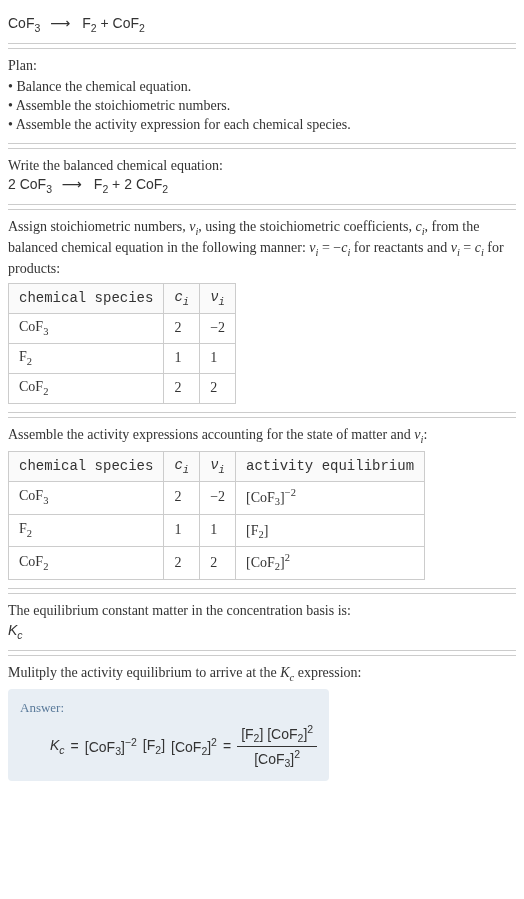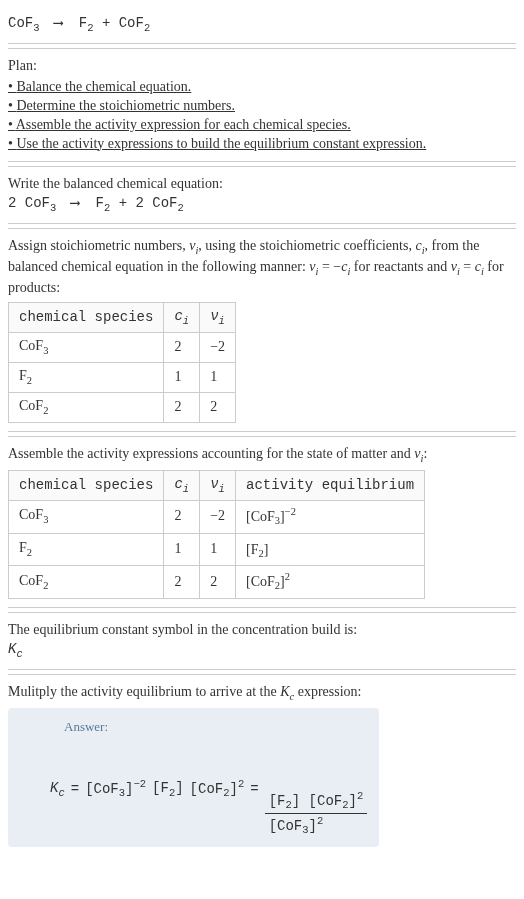--- a/index.html
+++ b/index.html
@@ -18,28 +18,27 @@
     border-bottom: 1px solid #ccc;
     padding: 8px 0;
     margin-bottom: 4px;
   }
   .section.first {
     border-top: none;
   }
   .sub { vertical-align: sub; font-size: 0.75em; }
   .sup { vertical-align: super; font-size: 0.75em; }
   .eqn {
-    font-family: Liberation Mono, monospace;
+    font-family: Liberation Sans, sans-serif;
   }
   .arrow { letter-spacing: 2px; padding: 0 6px; }
   ul.plan {
     list-style: none;
     padding-left: 0;
     margin: 2px 0 0 0;
-    text-decoration: underline;
   }
   ul.plan li::before {
     content: "• ";
   }
   table.data {
     border-collapse: collapse;
     margin-top: 4px;
   }
   table.data th, table.data td {
     border: 1px solid #ccc;
@@ -53,26 +52,25 @@
     background: #e8eef4;
     border-radius: 4px;
     padding: 10px 12px;
     display: inline-block;
     margin-top: 4px;
   }
   .answer-label {
     color: #5a7a9a;
     font-size: 13px;
     margin-bottom: 6px;
-    margin-left: 44px;
   }
   .frac {
     display: inline-block;
     vertical-align: middle;
-    margin-top: 48px;
+    text-align: center;
   }
   .frac .num { display: block; border-bottom: 1px solid #333; padding: 0 4px; }
   .frac .den { display: block; padding: 0 4px; }
   .kc-eq {
     display: flex;
     align-items: center;
     gap: 6px;
     padding-left: 30px;
   }
   .italic { font-style: italic; }
@@ -87,23 +85,22 @@
     <span>F</span><span class="sub">2</span>
     +
     <span>CoF</span><span class="sub">2</span>
   </div>
 </div>
 
 <div class="section">
   <div>Plan:</div>
   <ul class="plan">
     <li>Balance the chemical equation.</li>
-    <li>Determine the stoichiometric numbers.</li>
+    <li>Assemble the stoichiometric numbers.</li>
     <li>Assemble the activity expression for each chemical species.</li>
-    <li>Use the activity expressions to build the equilibrium constant expression.</li>
   </ul>
 </div>
 
 <div class="section">
   <div>Write the balanced chemical equation:</div>
   <div class="eqn">
     <span>2 CoF</span><span class="sub">3</span>
     <span class="arrow">⟶</span>
     <span>F</span><span class="sub">2</span>
     +
@@ -169,21 +166,21 @@
       <td><span>CoF</span><span class="sub">2</span></td>
       <td>2</td>
       <td>2</td>
       <td><span>[CoF</span><span class="sub">2</span><span>]</span><span class="sup">2</span></td>
     </tr>
   </tbody>
     </table>
 </div>
 
 <div class="section">
-  <div>The equilibrium constant symbol in the concentration build is:</div>
+  <div>The equilibrium constant matter in the concentration basis is:</div>
   <div class="eqn">
     <span class="italic">K</span><span class="sub italic">c</span>
   </div>
 </div>
 
 <div class="section" style="border-bottom:none;">
   <div>
     <span>Mulitply the activity equilibrium to arrive at the </span><span class="italic">K</span><span class="sub italic">c</span><span> expression:</span>
   </div>
   <div class="answer-box">

